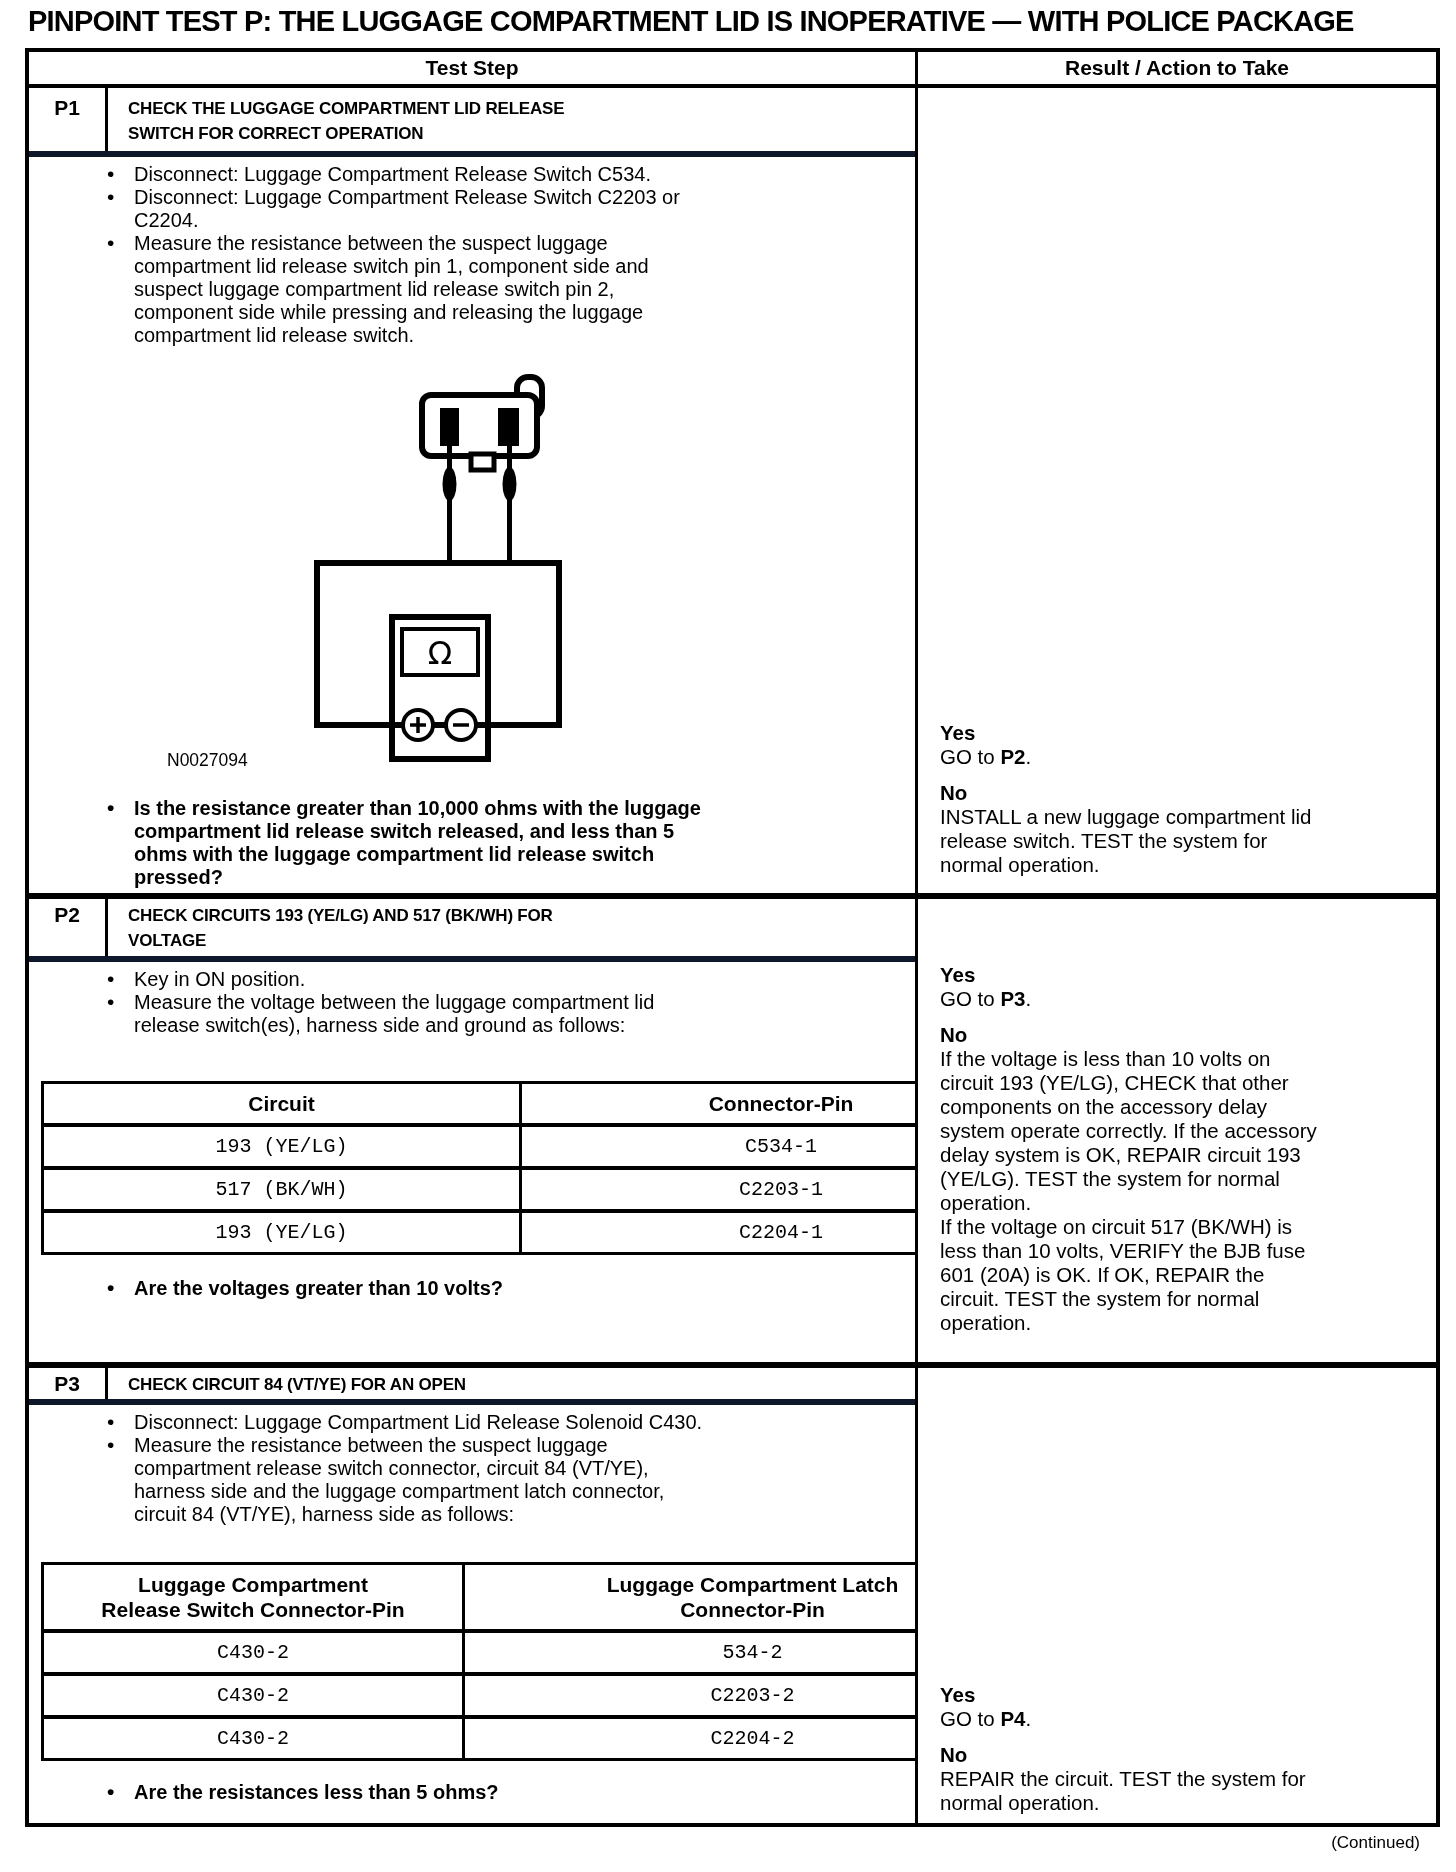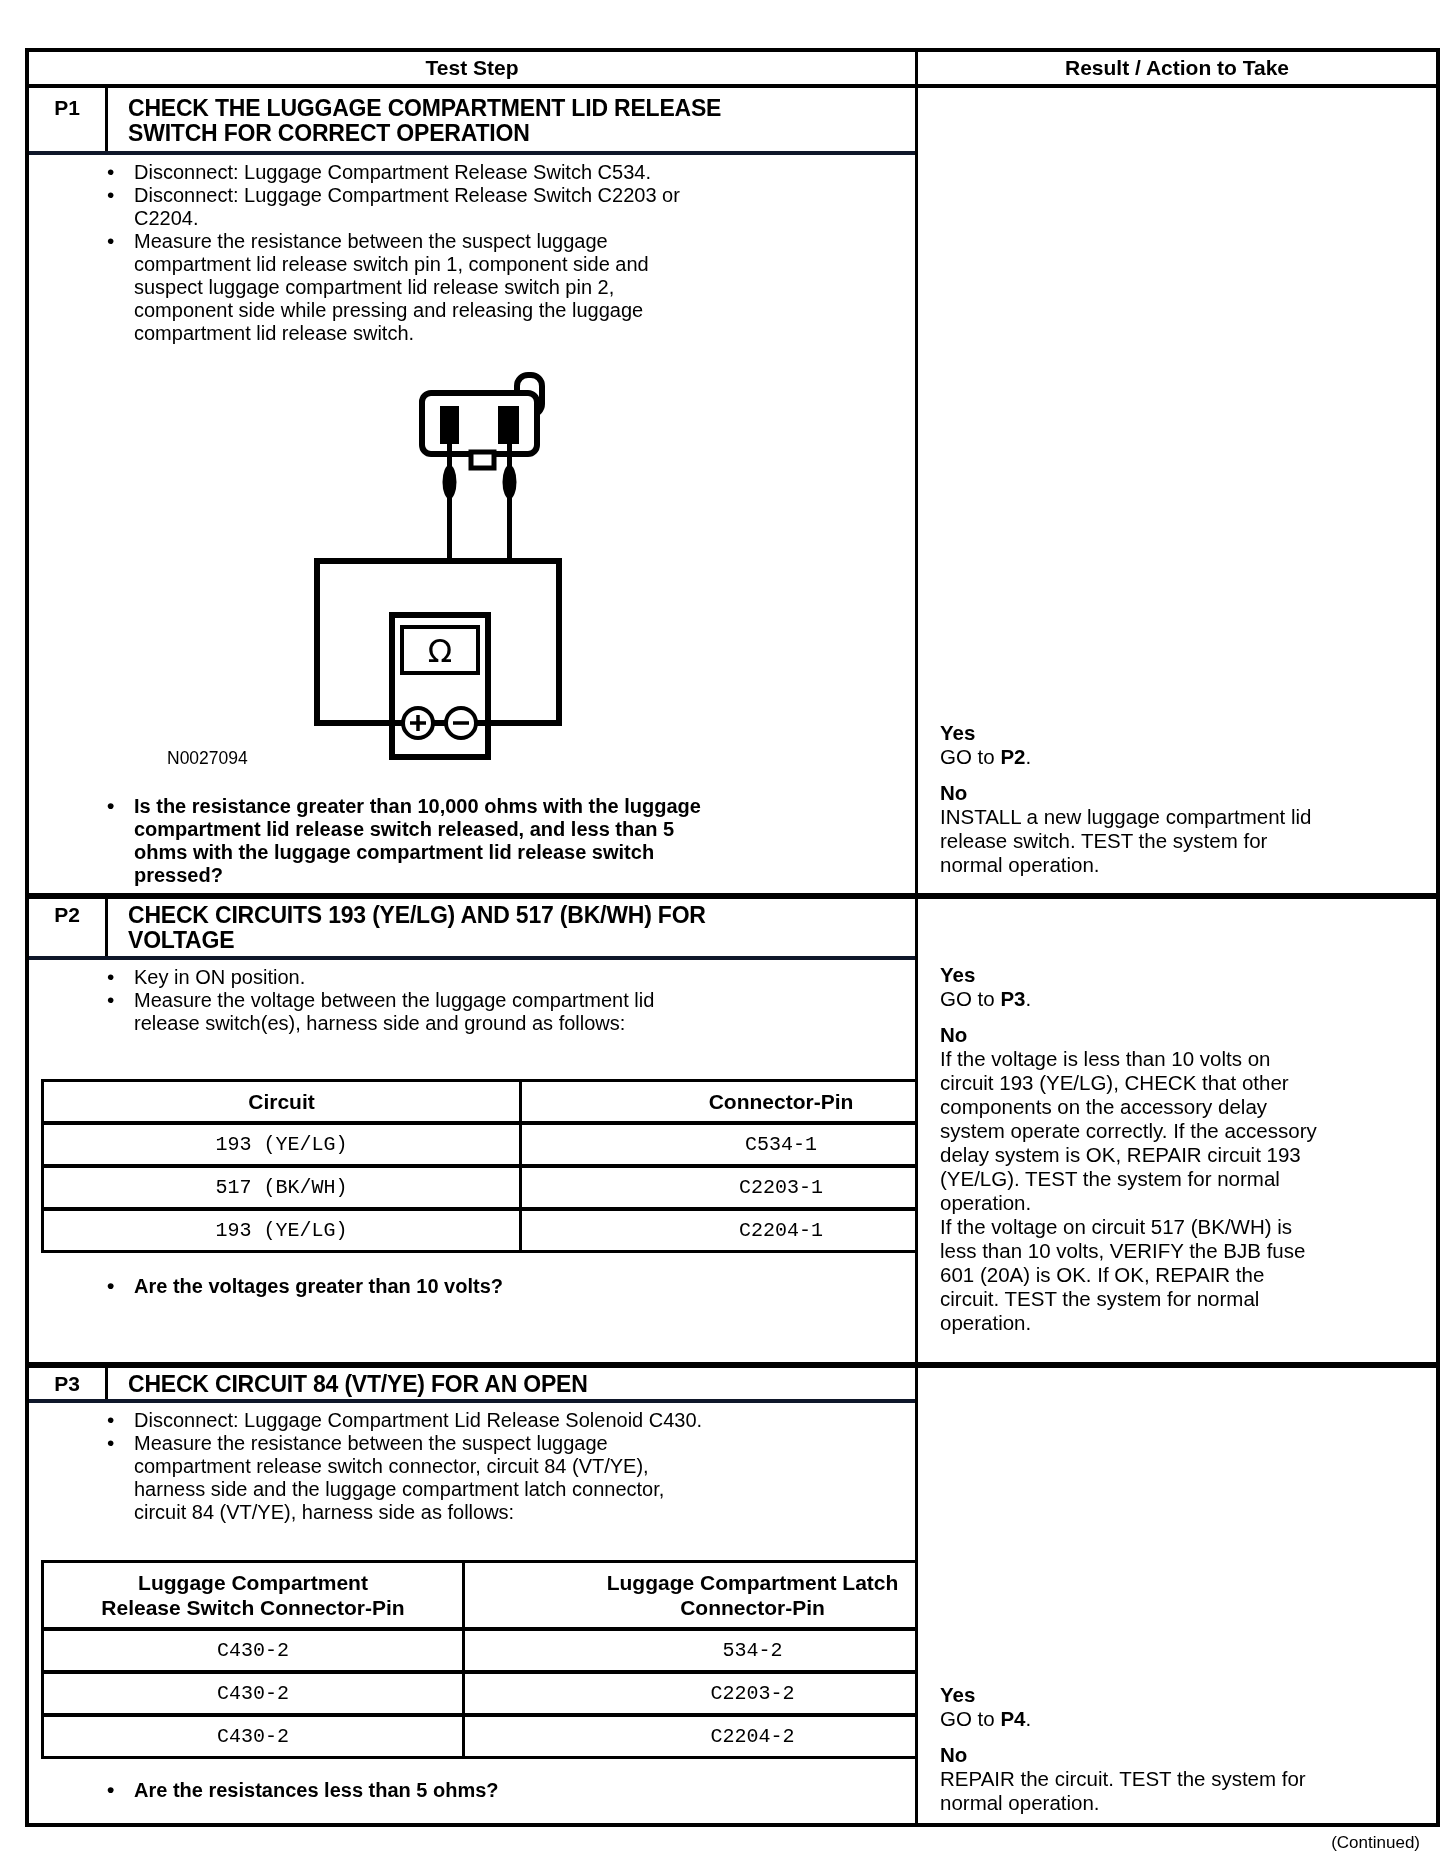--- a/index.html
+++ b/index.html
@@ -27,27 +27,27 @@
   .band-p2 { height:469px; }
   .band-p3 { height:465px; }
 
   .band-left { width:886px; flex:none; display:flex; flex-direction:column; box-sizing:border-box; }
   .band-right {
     flex:1; border-left:3px solid #000; box-sizing:border-box;
     display:flex; flex-direction:column; padding:0 2px 0 22px;
   }
   .band-right.bottom { justify-content:flex-end; }
 
-  .title-row { display:flex; flex:none; border-bottom:4px solid #0f172a; }
+  .title-row { display:flex; flex:none; border-bottom:6px solid #0f172a; }
   .step-label {
     width:79px; flex:none; border-right:3px solid #000; text-align:center;
     font-weight:bold; font-size:21px; box-sizing:border-box;
   }
   .step-title {
-    flex:1; font-weight:bold; font-size:23px; line-height:25px;
+    flex:1; font-weight:bold; font-size:17px; line-height:25px;
     padding:0 30px 0 20px; white-space:pre-line; letter-spacing:-0.2px;
   }
   .pad-2l { padding-top:8px; padding-bottom:5px; }
   .band-p2 .pad-2l { padding-top:4px; padding-bottom:3px; }
   .pad-1l { padding-top:4px; padding-bottom:2px; }
 
   .content { flex:1; padding-top:6px; overflow:hidden; }
   ul.bullets { list-style:none; margin:0; padding:0 120px 0 76px; }
   ul.bullets li {
     position:relative; padding-left:29px; font-size:20px; line-height:23px;
@@ -87,20 +87,21 @@
 
   .continued {
     position:absolute; top:1833px; right:36px; font-size:17px;
   }
 </style>
 </head>
 <body>
 
 <div class="page">
 
+  <div class="doc-title">PINPOINT TEST P: THE LUGGAGE COMPARTMENT LID IS INOPERATIVE — WITH POLICE PACKAGE</div>
 
   <div class="pp-table">
 
     <div class="header-row">
       <div class="hdr-cell hdr-left">Test Step</div>
       <div class="hdr-cell hdr-right">Result / Action to Take</div>
     </div>
 
     <div class="band band-p1">
       <div class="band-left">

